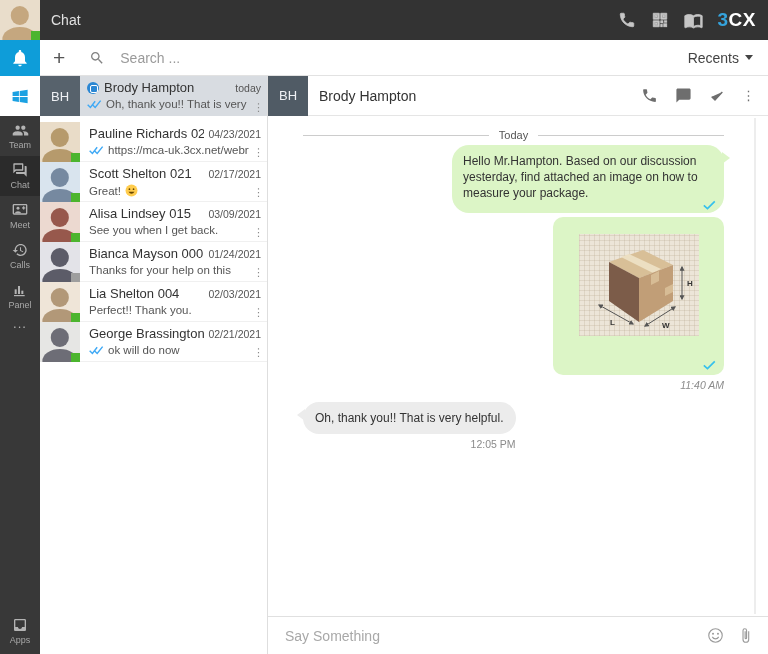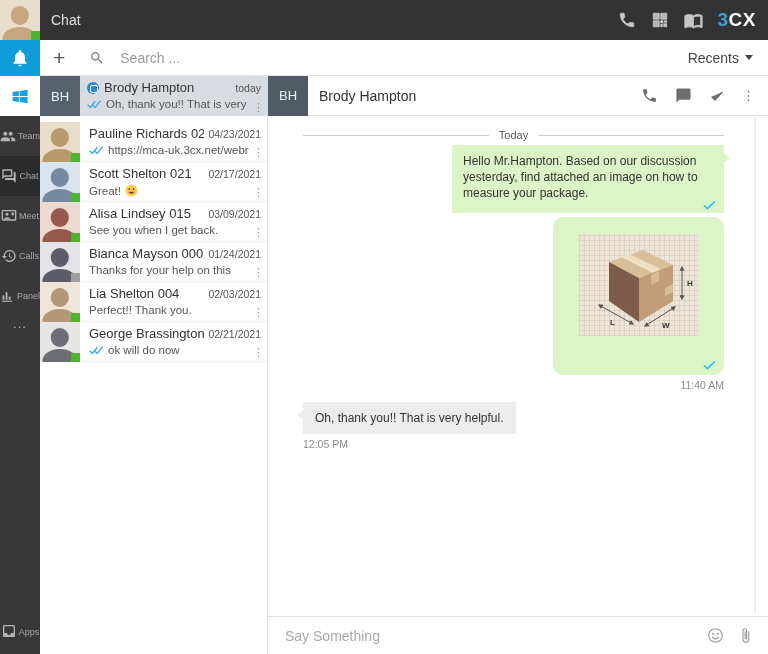--- a/index.html
+++ b/index.html
@@ -28,21 +28,21 @@
   .search-wrap { display:flex; align-items:center; flex:1; }
   .search-icon { margin-left:24px; }
   .search-input { border:none; outline:none; flex:1; margin-left:15px; font-size:14px; color:#666; font-family:inherit; background:transparent; }
   .search-input::placeholder { color:#9a9a9a; }
   .recents { display:flex; align-items:center; gap:6px; margin-right:15px; color:#444; font-size:14px; cursor:pointer; }
   .caret-down { width:0; height:0; border-left:4px solid transparent; border-right:4px solid transparent; border-top:5px solid #444; }
 
   
   .nav-rail { position:absolute; left:0; top:76px; width:40px; height:578px; background:#383838; display:flex; flex-direction:column; }
   .windows-tile { height:40px; background:#fff; display:flex; align-items:center; justify-content:center; flex:none; cursor:pointer; }
-  .nav-item { height:40px; display:flex; flex-direction:row; align-items:center; justify-content:center; gap:2px; color:#a8a8a8; font-size:9px; cursor:pointer; flex:none; }
+  .nav-item { height:40px; display:flex; flex-direction:column; align-items:center; justify-content:center; gap:2px; color:#a8a8a8; font-size:9px; cursor:pointer; flex:none; }
   .nav-item svg { fill:#b3b3b3; }
   .nav-item.active { background:#2b2b2b; }
   .nav-more { height:26px; display:flex; align-items:flex-start; justify-content:center; color:#b3b3b3; font-size:13px; letter-spacing:1px; cursor:pointer; flex:none; }
   .nav-spacer { flex:1; }
   .nav-apps { margin-bottom:2px; }
 
   
   .chat-list { position:absolute; left:40px; top:76px; width:228px; height:578px; background:#fff; border-right:1px solid #dedede; }
   .selected-row { height:40px; background:#d8dce1; display:flex; cursor:pointer; position:relative; }
   .bh-box { width:40px; height:40px; background:#57626c; color:#eef0f4; display:flex; align-items:center; justify-content:center; font-size:13px; flex:none; }
@@ -69,36 +69,36 @@
   .bh-box2 { background:#505b65; }
   .peer-name { margin-left:11px; font-size:14px; color:#333; }
   .header-icons { margin-left:auto; display:flex; align-items:center; gap:17px; padding-right:13px; }
   .hd-icon svg { fill:#6e6e6e; }
   .hd-kebab { color:#6e6e6e; font-size:13px; cursor:pointer; }
   .messages { position:absolute; left:0; right:0; top:40px; bottom:38px; padding:0 44px 0 35px; overflow:hidden; }
   .scroll-track { position:absolute; right:12px; top:42px; bottom:40px; width:2px; background:#ededed; }
   .day-divider { display:flex; align-items:center; gap:10px; margin-top:13px; color:#555; font-size:11px; }
   .day-divider .line { flex:1; height:1px; background:#ccc; }
   .msg-out { display:flex; flex-direction:column; align-items:flex-end; }
-  .bubble { position:relative; border-radius:0; font-size:12px; color:#333; line-height:16px; }
+  .bubble { position:relative; border-radius:17px; font-size:12px; color:#333; line-height:16px; }
   .bubble-out { background:#dcf5c6; }
   .bubble-out.text { width:272px; padding:8px 12px 12px 11px; margin-top:4px; }
   .bubble-out.text::after { content:""; position:absolute; right:-6px; top:7px; border-top:6px solid transparent; border-bottom:6px solid transparent; border-left:8px solid #dcf5c6; }
   .check-mark { position:absolute; right:8px; bottom:3px; }
   .bubble-image { background:#dcf5c6; border-radius:10px; width:171px; height:158px; margin-top:4px; position:relative; }
   .pkg-image { position:absolute; left:50%; top:17px; transform:translateX(-50%); width:120px; height:102px;
     background:#ece5d8;
     background-image:repeating-linear-gradient(0deg,rgba(185,170,145,.28) 0 1px,transparent 1px 5px),
                      repeating-linear-gradient(90deg,rgba(185,170,145,.28) 0 1px,transparent 1px 5px); }
   .timestamp { font-size:10.5px; color:#8b8b8b; margin-top:4px; }
-  .ts-out { text-align:center; }
+  .ts-out { text-align:center;font-style:italic; }
   .in-wrap { display:inline-block; margin-top:11px; }
   .bubble-in { background:#ececec; padding:8px 12px; display:inline-block; }
   .bubble-in::after { content:""; position:absolute; left:-6px; top:7px; border-top:6px solid transparent; border-bottom:6px solid transparent; border-right:8px solid #ececec; }
-  .ts-in { margin-right:10px; }
+  .ts-in { text-align:right; margin-right:0; }
 
   
   .composer { position:absolute; left:0; right:0; bottom:0; height:38px; border-top:1px solid #e0e0e0; background:#fff; display:flex; }
   .composer-input { flex:1; border:none; outline:none; font-size:14px; padding-left:17px; color:#555; font-family:inherit; background:transparent; }
   .composer-input::placeholder { color:#a8a8a8; }
   .composer-icons { display:flex; align-items:center; gap:13px; padding-right:14px; }
   .composer-icons svg { stroke:#9b9b9b; fill:none; }
 </style>
 </head>
 <body>

